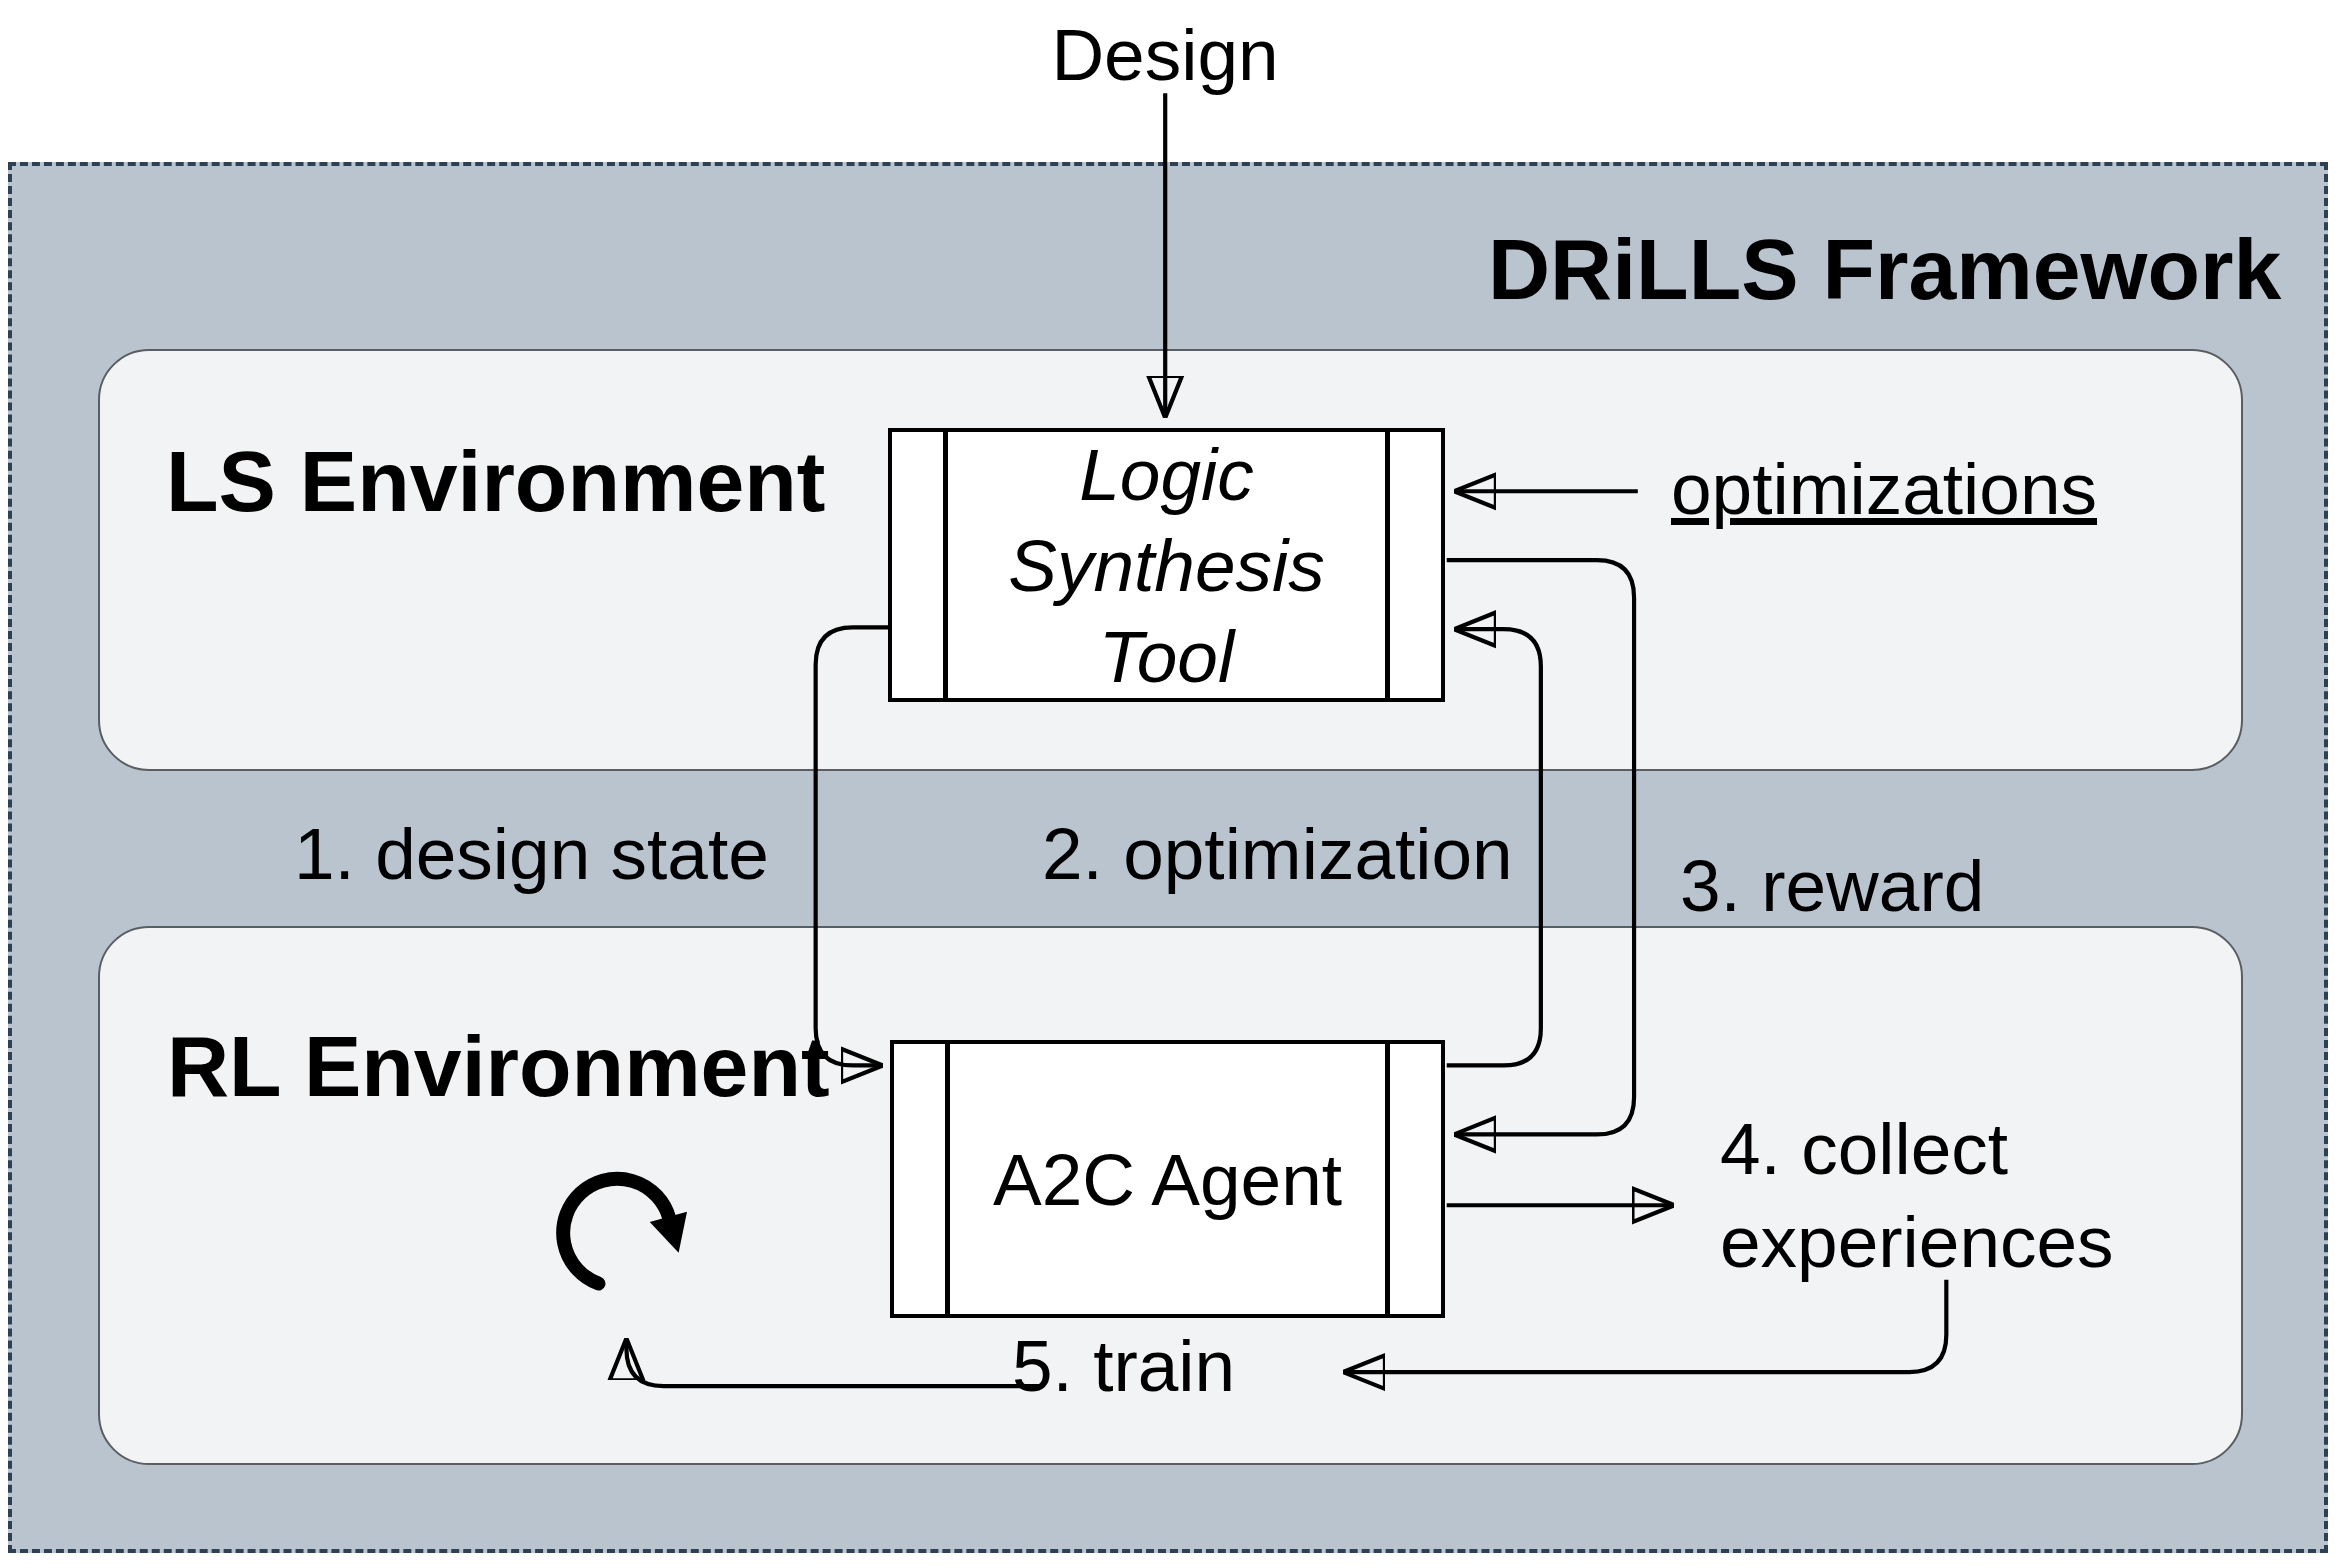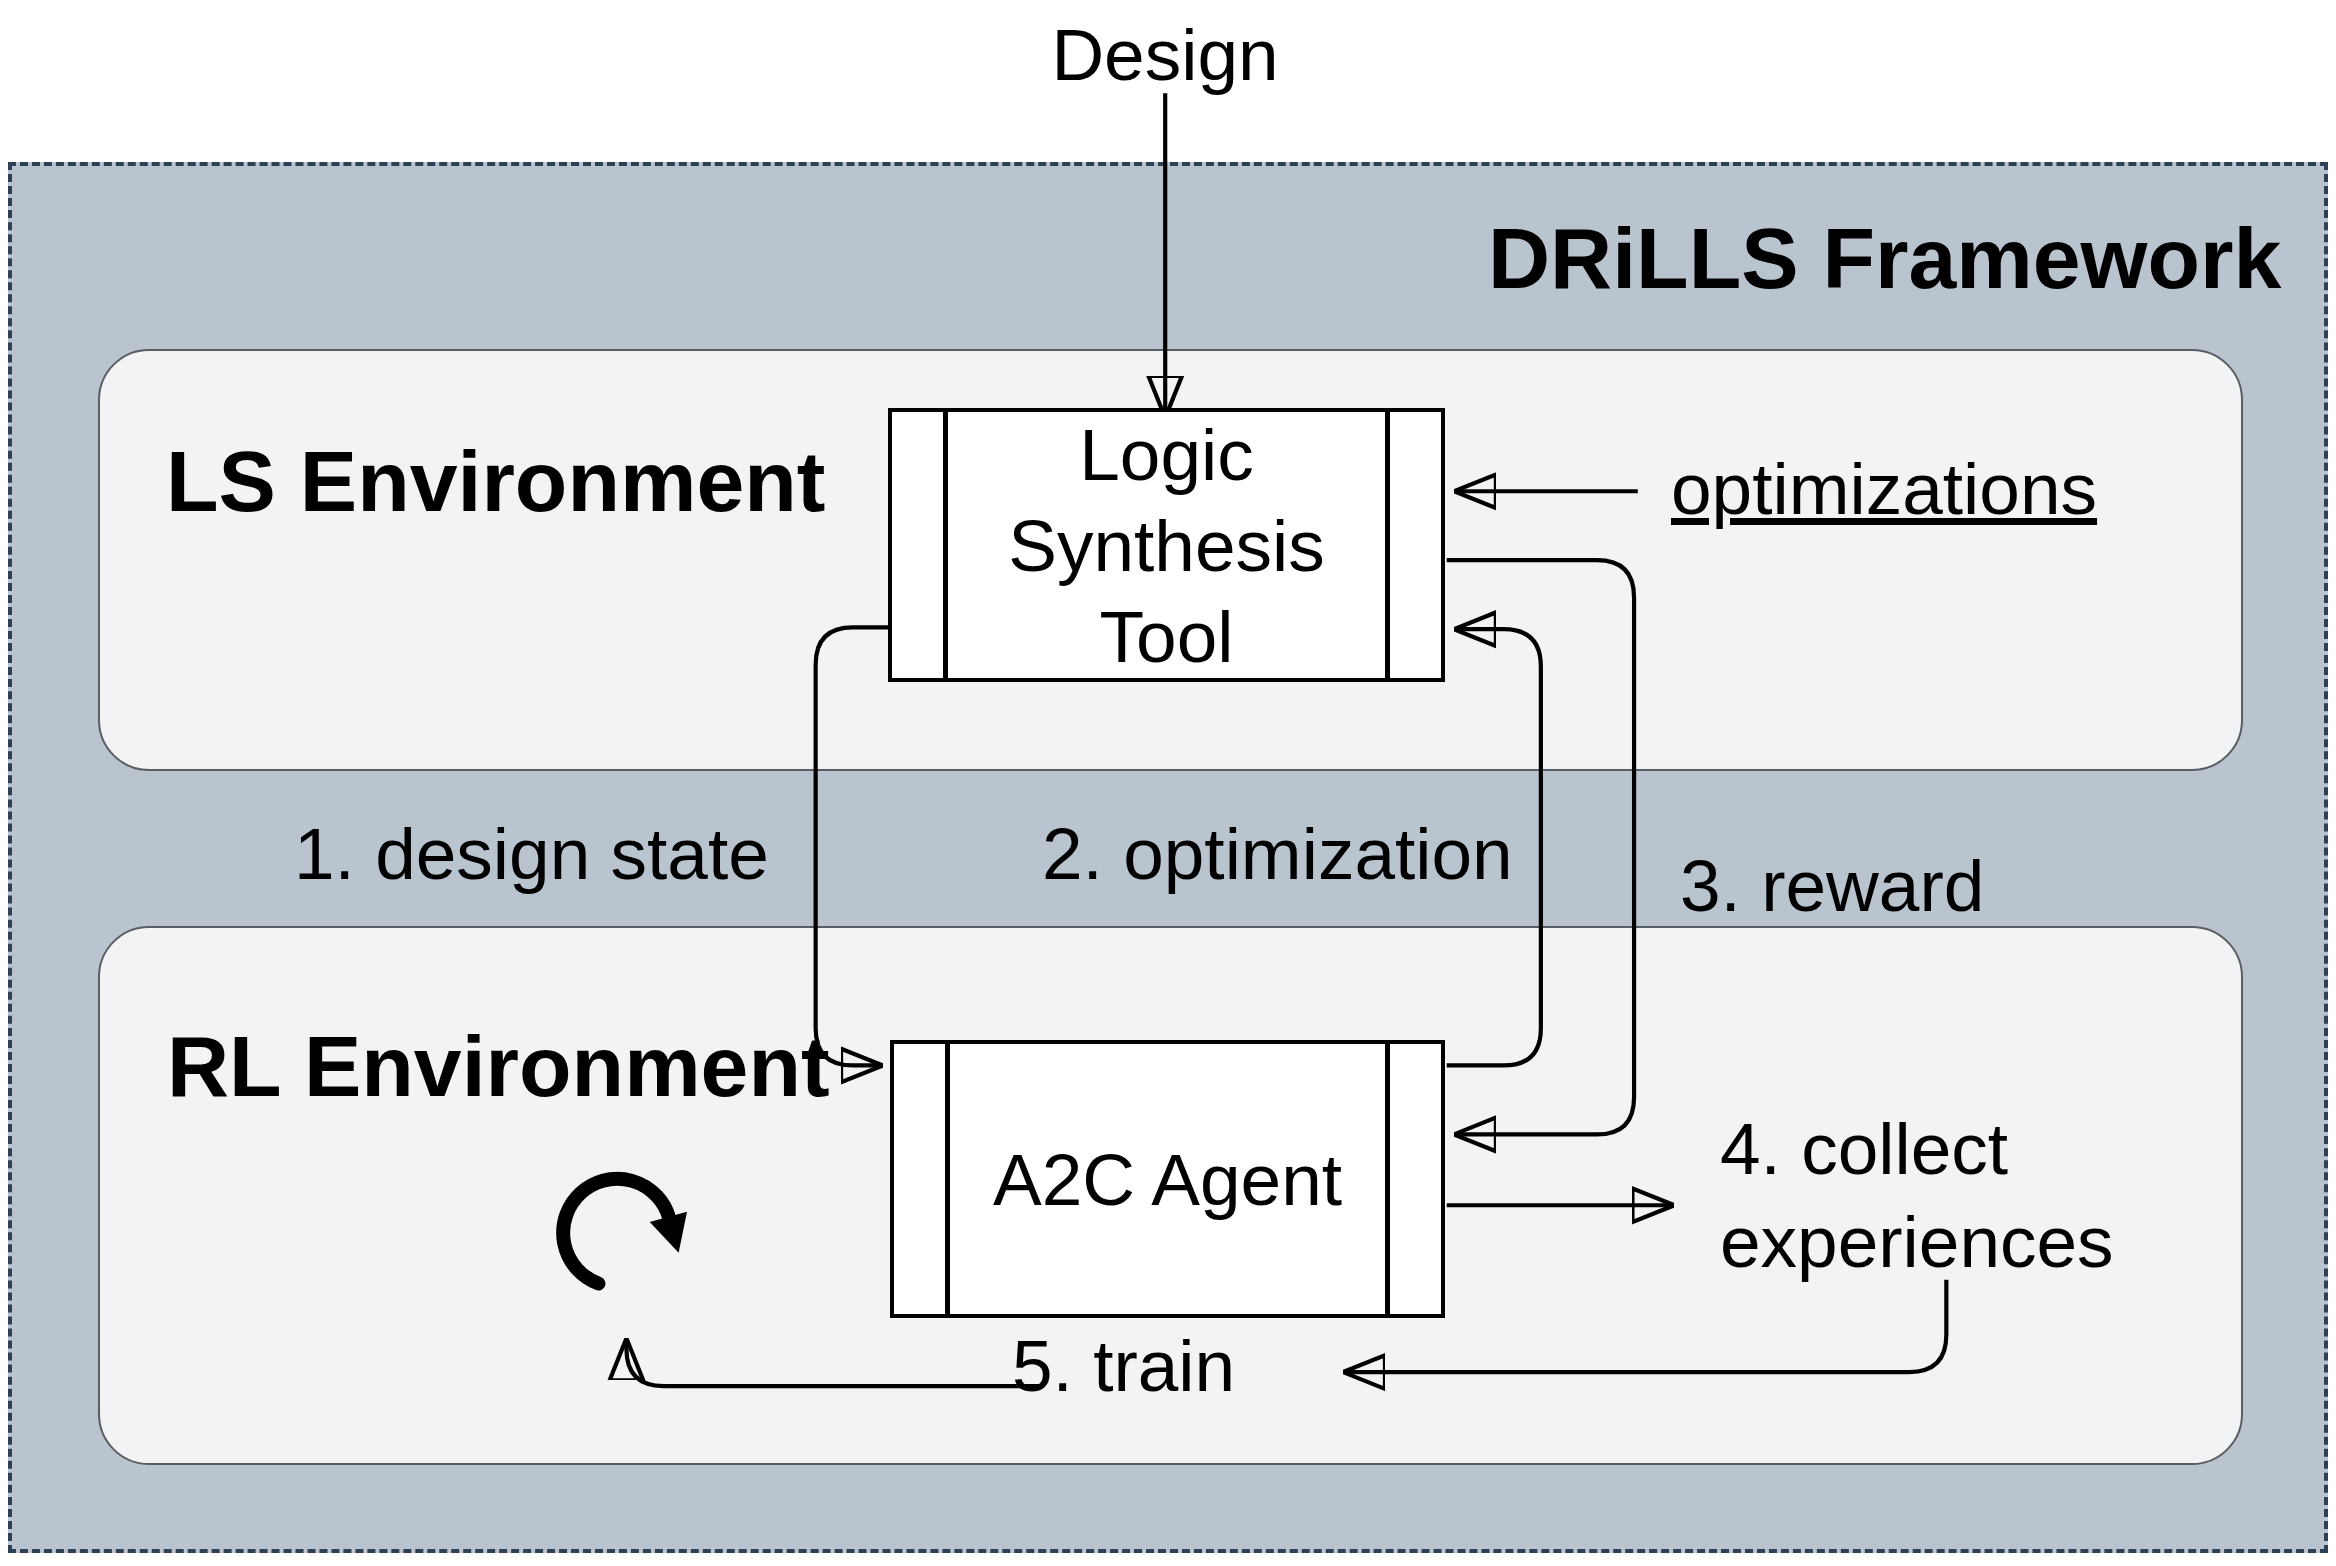--- a/index.html
+++ b/index.html
@@ -8,35 +8,35 @@
   }
   html,body{margin:0;padding:0;background:var(--page-bg);}
   .stage{position:relative;width:2336px;height:1566px;overflow:hidden;
          font-family:"Liberation Sans","DejaVu Sans",sans-serif;color:var(--text);}
   .frame{position:absolute;left:7.5px;top:162px;width:2312px;height:1383px;
          background:var(--frame-bg);border:4.7px dashed var(--frame-border);}
   .env{position:absolute;background:var(--env-bg);border:2.8px solid var(--env-border);border-radius:51px;}
   .env.ls{left:98px;top:349px;width:2141px;height:418px;}
   .env.rl{left:98px;top:926px;width:2141px;height:535px;}
   .heading{position:absolute;font-weight:bold;font-size:86px;line-height:1;white-space:nowrap;}
-  .title{left:1488px;top:215px;}
+  .title{left:1488px;top:226px;}
   .ls-label{left:166px;top:438px;}
   .rl-label{left:167px;top:1023px;}
   .body-text{position:absolute;font-size:73px;line-height:1;white-space:nowrap;}
   .design-label{left:1165px;top:17.7px;transform:translateX(-50%);}
   .optimizations-label{left:1671px;top:452px;text-decoration:underline;}
   .step1{left:294px;top:817px;}
   .step2{left:1042px;top:817px;}
   .step3{left:1680px;top:817px;margin-top:32px;}
   .step5{left:1012px;top:1329px;}
   .collect-label{position:absolute;left:1720px;top:1102px;font-size:73px;line-height:93px;
                  width:447px;white-space:normal;}
   .pbox{position:absolute;background:var(--box-bg);border:4.7px solid var(--line);
         display:flex;align-items:center;justify-content:center;text-align:center;}
-  .pbox.ls-tool{left:888px;top:408px;width:549px;height:266px;}
+  .pbox.ls-tool{left:888px;top:428px;width:549px;height:266px;font-style:italic;}
   .pbox.a2c{left:890px;top:1040px;width:547px;height:270px;}
   .pbox .sidebar{position:absolute;top:0;bottom:0;width:4.7px;background:var(--line);}
   .pbox .sidebar.left{left:51px;}
   .pbox .sidebar.right{right:51px;}
   .pbox .cap{font-size:73px;line-height:91px;width:429px;white-space:normal;}
   svg.wires{position:absolute;left:0;top:0;width:2336px;height:1566px;pointer-events:none;}
   svg.wires path{stroke:var(--line);fill:none;}
 </style>
 </head>
 <body>

